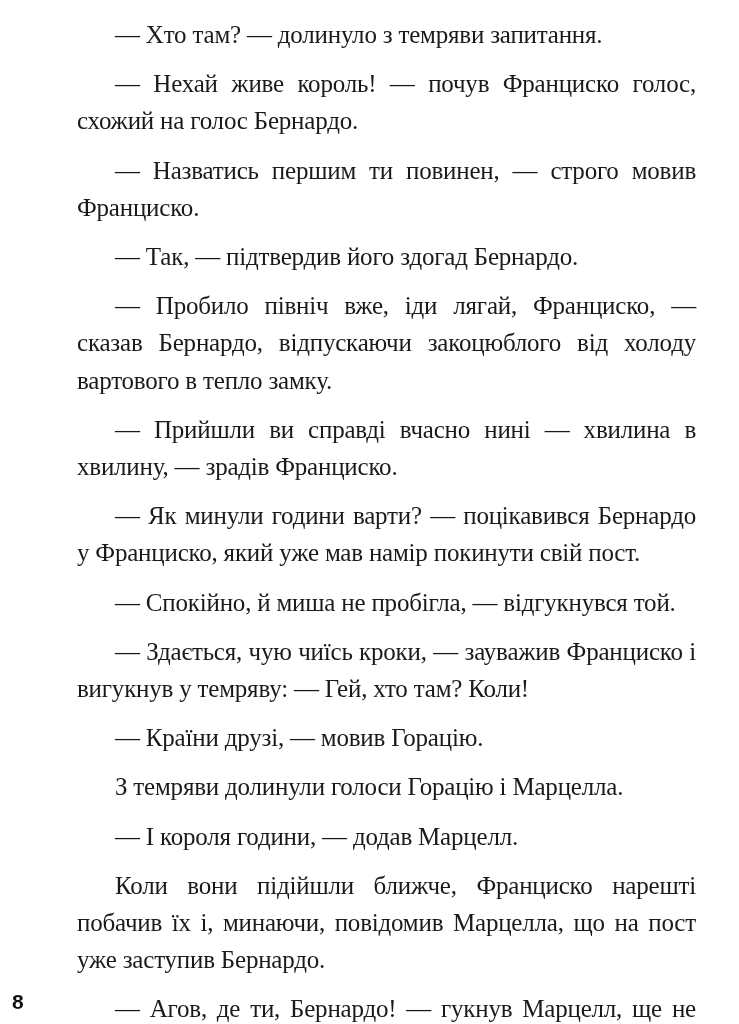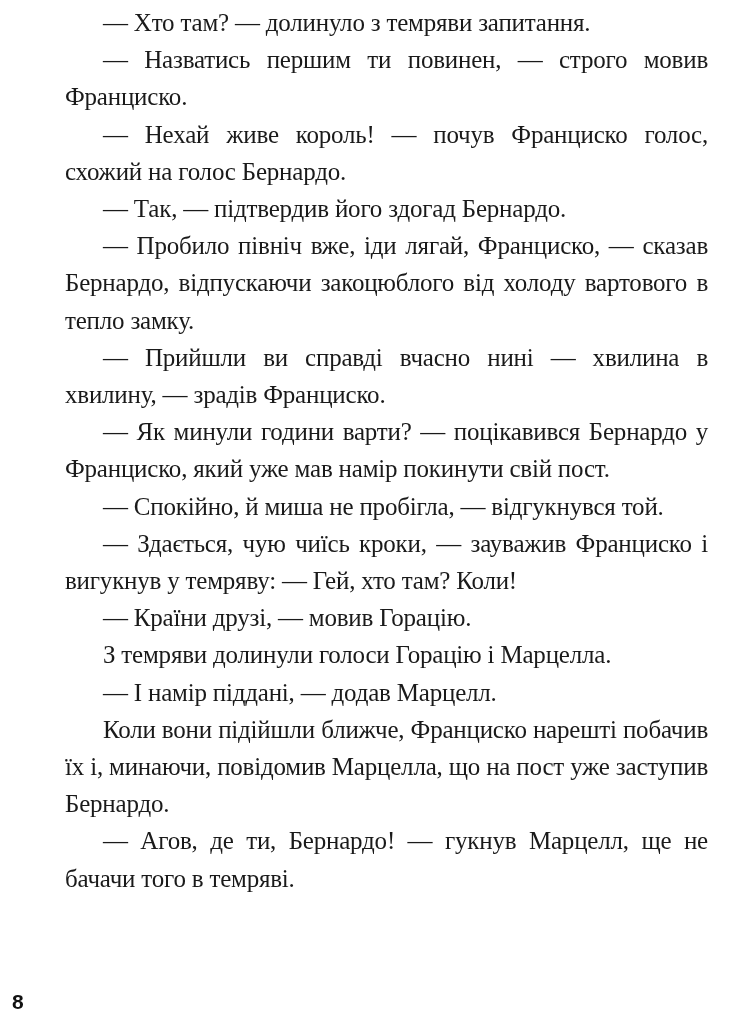--- a/index.html
+++ b/index.html
@@ -19,47 +19,47 @@
     position: absolute;
     left: 65px;
     top: 4px;
     width: 643px;
     font-size: 25px;
     line-height: 37.2px;
     text-align: justify;
     letter-spacing: -0.2px;
   }
   .para {
-    margin: 0;
+    margin: 12px;
     text-indent: 38px;
     hyphens: manual;
   }
   .page-number {
     position: absolute;
     left: 12px;
     top: 990px;
     font-family: "Liberation Sans", "DejaVu Sans", sans-serif;
     font-weight: bold;
     font-size: 21px;
     color: #111111;
   }
 </style>
 </head>
 <body>
 
 <div class="page-body">
   <p class="para">— Хто там? — долинуло з темряви запитання.</p>
+  <p class="para">— Нехай живе король! — почув Франциско голос, схожий на голос Бернардо.</p>
   <p class="para">— Назватись першим ти повинен, — строго мовив Франциско.</p>
-  <p class="para">— Нехай живе король! — почув Франциско голос, схожий на голос Бернардо.</p>
   <p class="para">— Так, — підтвердив його здогад Бернардо.</p>
   <p class="para">— Пробило північ вже, іди лягай, Франциско, — сказав Бернардо, відпускаючи закоцюблого від холоду вартового в тепло замку.</p>
   <p class="para">— Прийшли ви справді вчасно нині — хвилина в хвилину, — зрадів Франциско.</p>
   <p class="para">— Як минули години варти? — поцікавився Бернардо у Франциско, який уже мав намір покинути свій пост.</p>
   <p class="para">— Спокійно, й миша не пробігла, — відгукнувся той.</p>
   <p class="para">— Здається, чую чиїсь кроки, — зауважив Франциско і вигукнув у темряву: — Гей, хто там? Коли!</p>
   <p class="para">— Країни друзі, — мовив Горацію.</p>
   <p class="para">З темряви долинули голоси Горацію і Марцелла.</p>
-  <p class="para">— І намір піддані, — додав Марцелл.</p>
+  <p class="para">— І короля години, — додав Марцелл.</p>
   <p class="para">Коли вони підійшли ближче, Франциско нарешті побачив їх і, минаючи, повідомив Марцелла, що на пост уже заступив Бернардо.</p>
   <p class="para">— Агов, де ти, Бернардо! — гукнув Марцелл, ще не бачачи того в темряві.</p>
 </div>
 
 <div class="page-number">8</div>
 
 </body></html>

